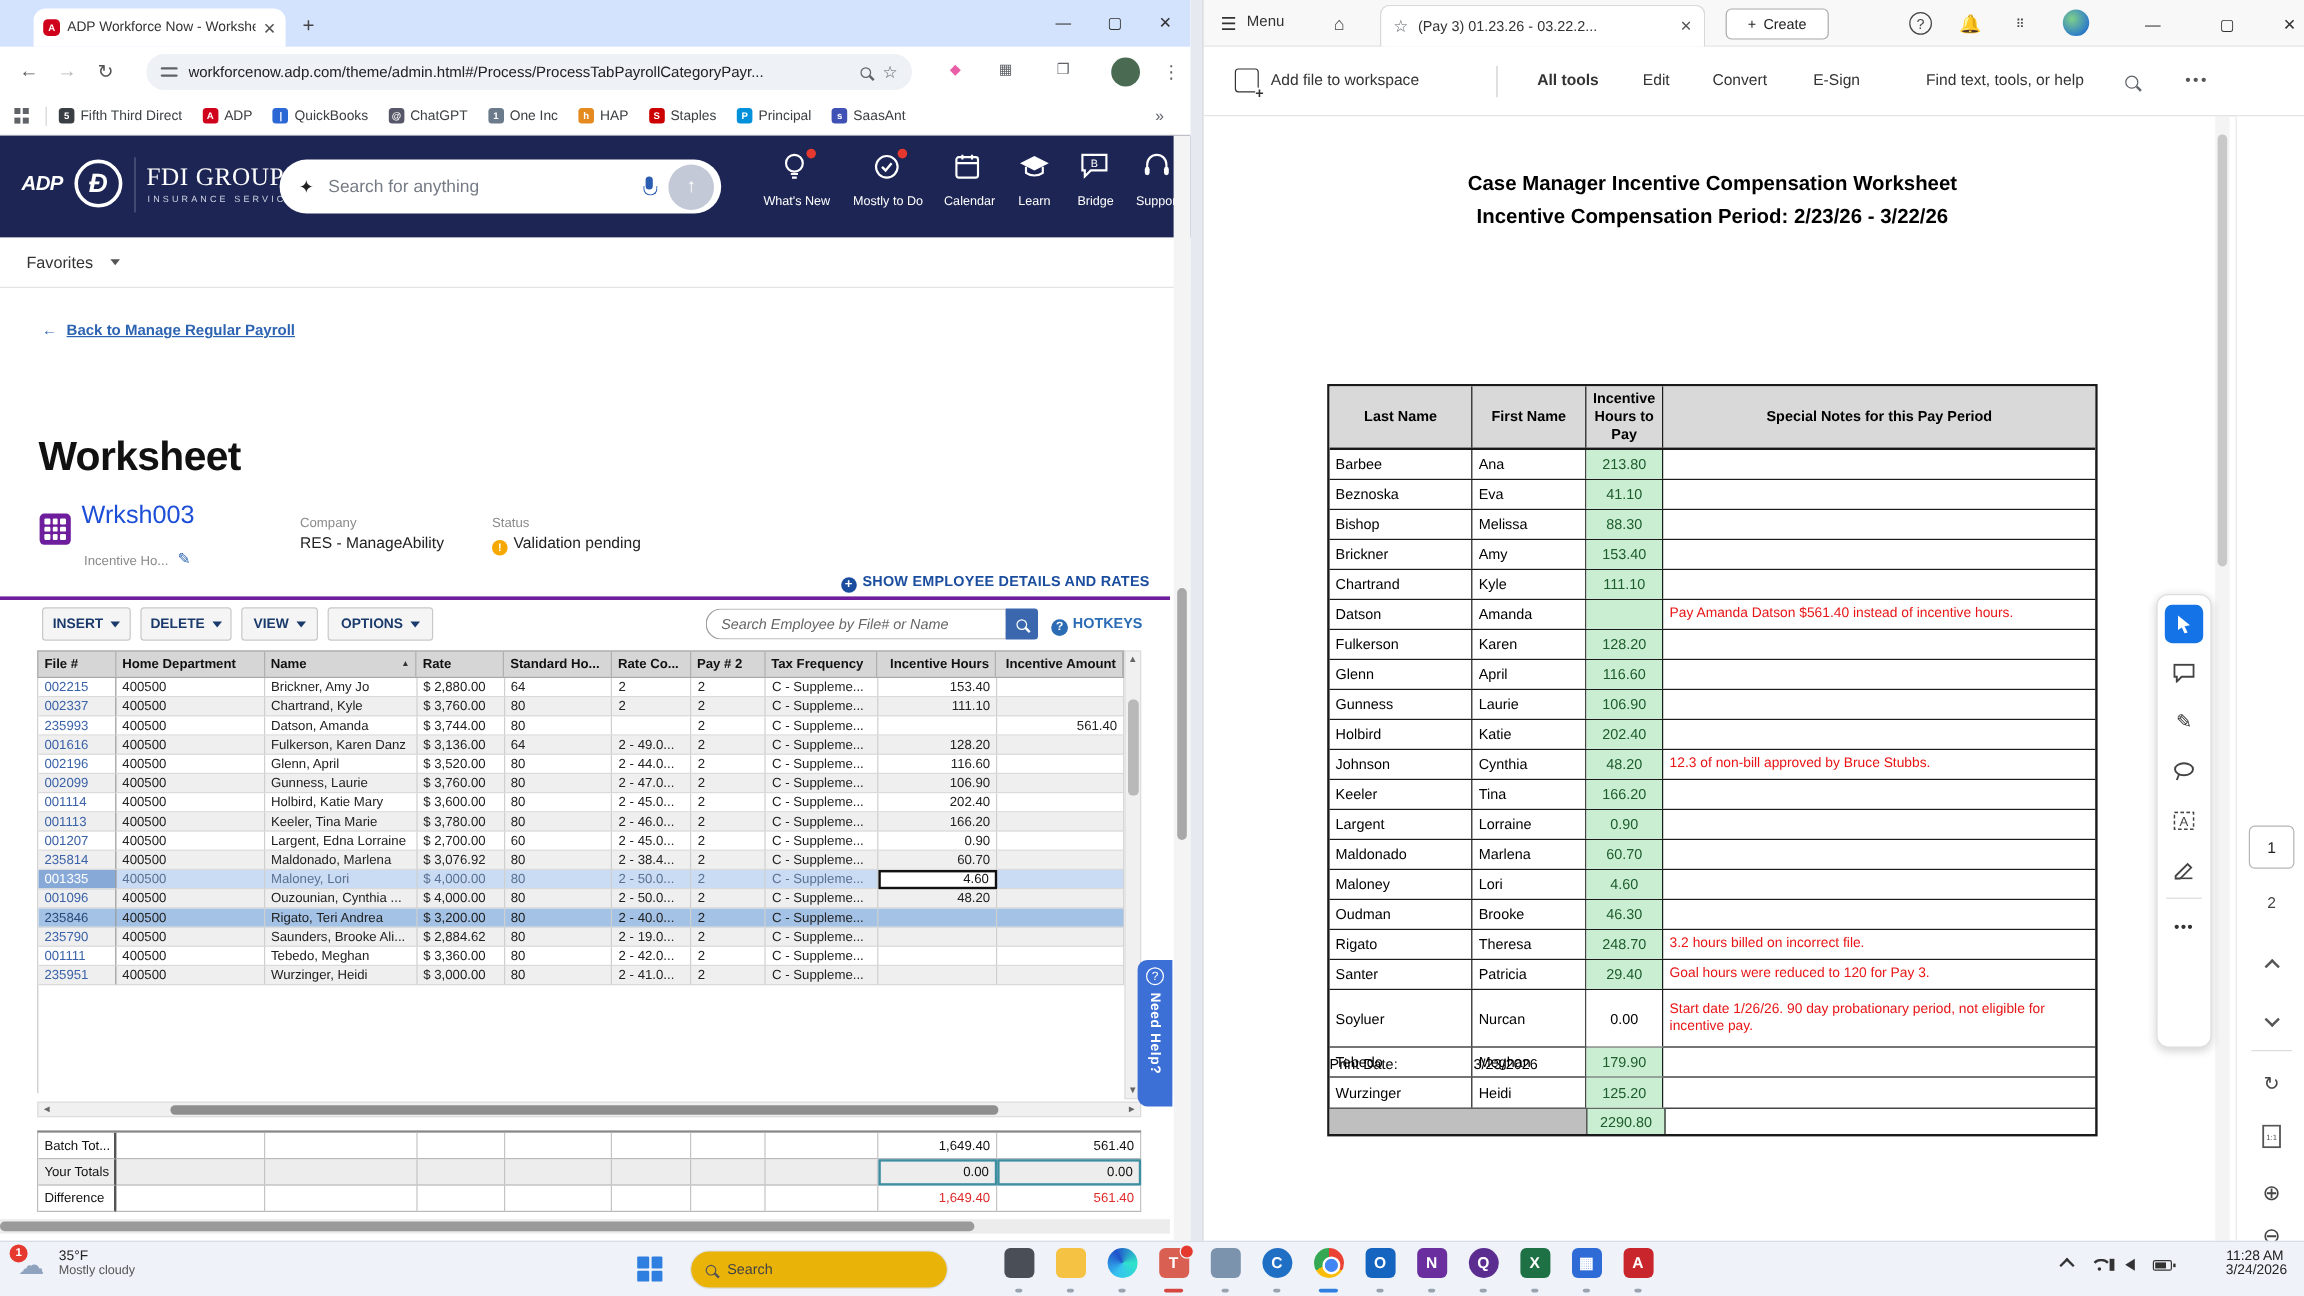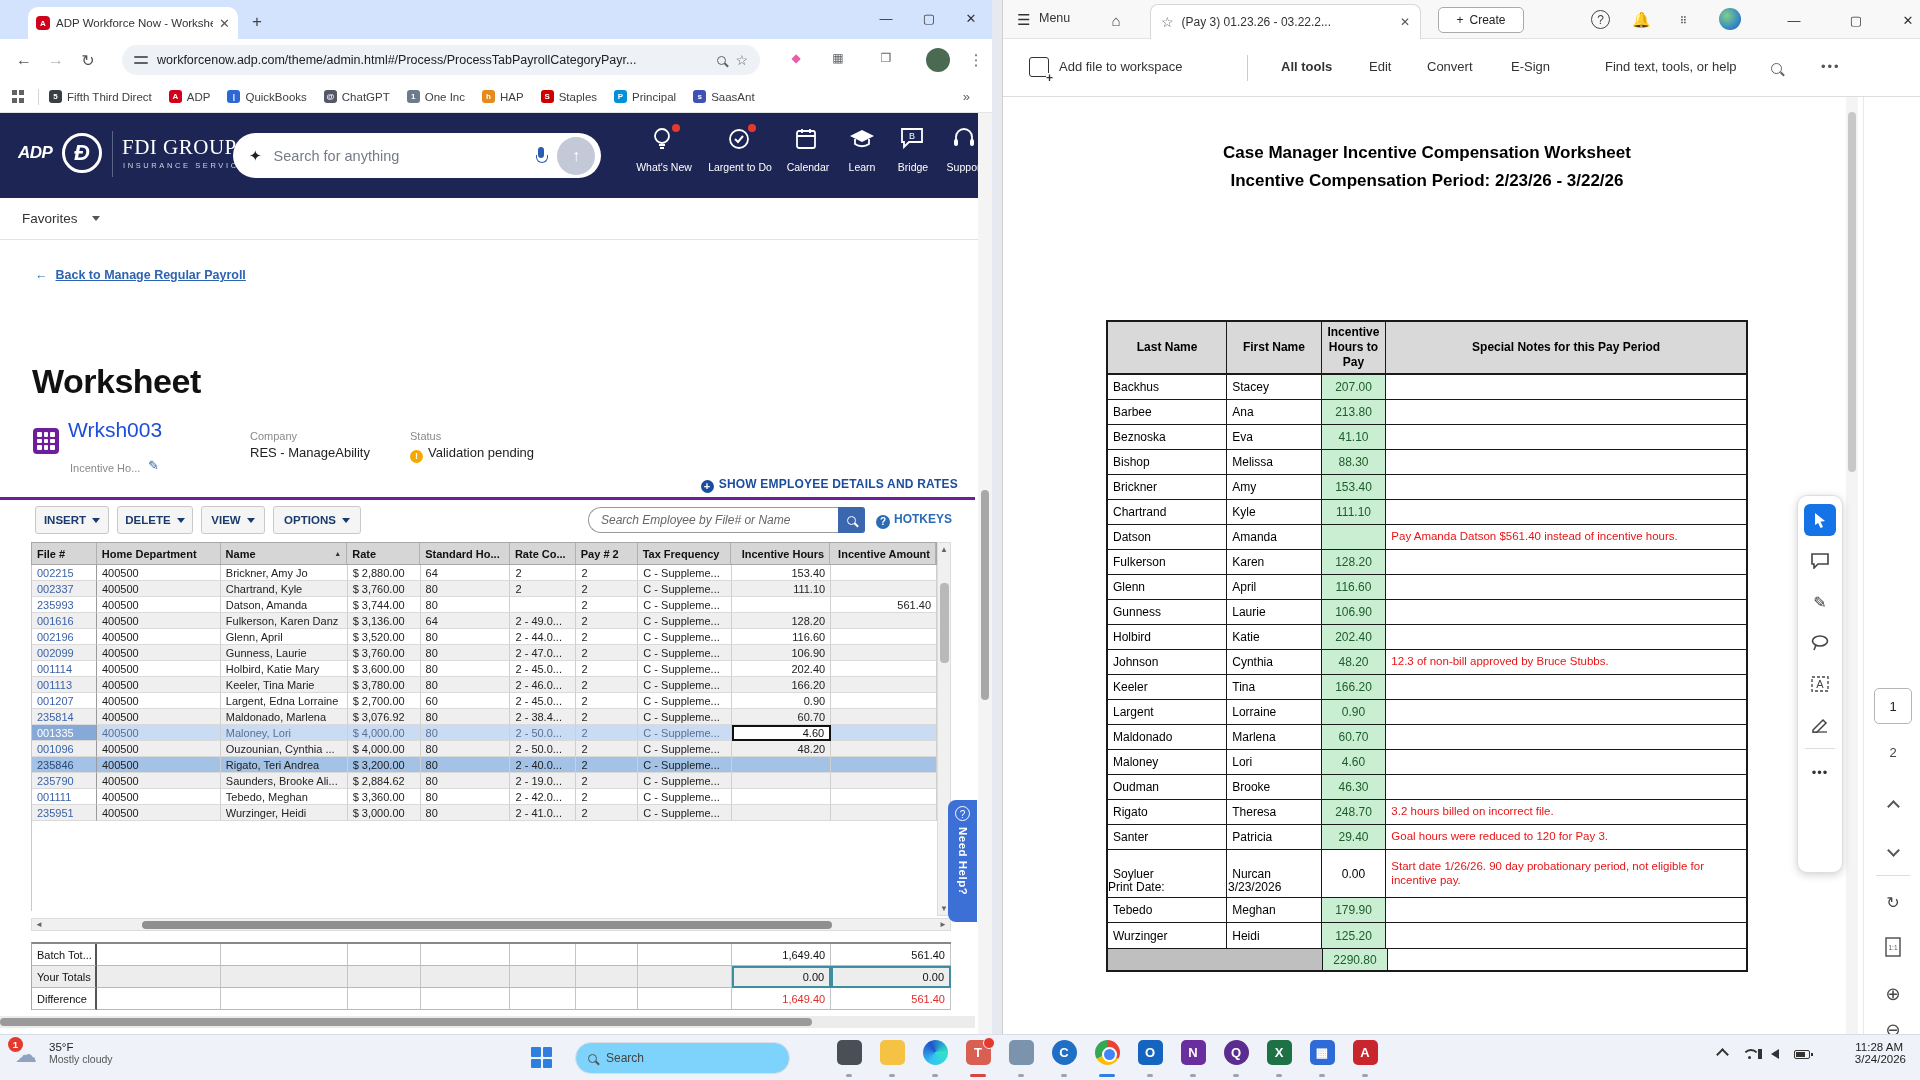--- a/index.html
+++ b/index.html
@@ -189,21 +189,21 @@
   #taskbar{position:absolute;left:0;top:1034px;width:1920px;height:46px;background:#eff3f9;border-top:1px solid #d8dde6;}
   .weather{position:absolute;left:6px;top:3px;display:flex;align-items:center;gap:7px;}
   .wbadge{position:absolute;left:2px;top:-1px;width:15px;height:15px;border-radius:50%;background:#e5392f;color:#fff;font-size:9.5px;font-weight:bold;text-align:center;line-height:15px;z-index:2;}
   .wico{position:relative;width:30px;height:30px;margin-left:6px;}
   .wico .sun{position:absolute;left:0;top:1px;color:#f0a500;font-size:13px;}
   .wico .cloud{position:absolute;left:3px;top:4px;color:#8fa3bf;font-size:22px;}
   .wtxt .t1{font-size:11.5px;color:#222;}
   .wtxt .t2{font-size:10.5px;color:#555;}
   .winlogo{position:absolute;left:531px;top:12px;width:21px;height:21px;display:grid;grid-template-columns:1fr 1fr;gap:2px;}
   .winlogo span{background:#2f7fe0;border-radius:1px;}
-  .tsearch{position:absolute;left:575px;top:7px;width:215px;height:32px;background:#7dd3fc;border:1px solid #dcdfe6;border-radius:16px;display:flex;align-items:center;padding:0 12px;gap:9px;}
+  .tsearch{position:absolute;left:575px;top:7px;width:215px;height:32px;background:#eab308;border:1px solid #dcdfe6;border-radius:16px;display:flex;align-items:center;padding:0 12px;gap:9px;}
   .tsearch .mag{border-color:#555;}.tsearch .mag::after{background:#555;}
   .tsearch .stx{font-size:12px;color:#444;}
   #task-apps{position:absolute;left:836px;top:5px;display:flex;gap:17px;}
   .tapp{position:relative;width:26px;height:38px;display:flex;justify-content:center;}
   .ticon{width:25px;height:25px;border-radius:5px;display:flex;align-items:center;justify-content:center;color:#fff;font-size:13px;font-weight:bold;}
   .ticon.round{border-radius:50%;}
   .ticon.edge{border-radius:50%;background:conic-gradient(from 210deg,#35c1f1,#2052cb,#30e3ca,#35c1f1);}
   .ticon.chrome{border-radius:50%;background:conic-gradient(#ea4335 0 120deg,#fbbc05 0 240deg,#34a853 0 360deg);position:relative;}
   .ticon.chrome::after{content:"";position:absolute;left:7px;top:7px;width:11px;height:11px;border-radius:50%;background:#4285f4;border:2px solid #fff;}
   .tbadge{position:absolute;right:-4px;top:-3px;width:12px;height:12px;border-radius:50%;background:#e5392f;border:1.5px solid #eff3f9;z-index:2;}
@@ -319,21 +319,21 @@
         <span class="gobtn">↑</span>
       </div>
       <div id="adp-nav">
           <div class="adpnav" style="left: 628px;"><span class="ni"><svg width="22" height="24" viewBox="0 0 22 24">
                 <circle cx="11" cy="9" r="7" fill="none" stroke="#fff" stroke-width="1.8"></circle>
                 <path d="M8 18h6M9 21h4" stroke="#fff" stroke-width="1.8"></path>
               </svg><span class="badge"></span></span><div class="nl">What's New</div></div>
           <div class="adpnav" style="left: 704px;"><span class="ni"><svg width="24" height="24" viewBox="0 0 24 24">
                 <circle cx="12" cy="12" r="9" fill="none" stroke="#fff" stroke-width="1.8"></circle>
                 <path d="M8 12l3 3 5-6" fill="none" stroke="#fff" stroke-width="2"></path>
-              </svg><span class="badge"></span></span><div class="nl">Largent to Do</div></div>
+              </svg><span class="badge"></span></span><div class="nl">Mostly to Do</div></div>
           <div class="adpnav" style="left: 772px;"><span class="ni"><svg width="22" height="24" viewBox="0 0 22 24">
                 <rect x="2" y="4" width="18" height="17" rx="2" fill="none" stroke="#fff" stroke-width="1.8"></rect>
                 <path d="M2 9h18M7 2v4M15 2v4" stroke="#fff" stroke-width="1.8"></path>
               </svg></span><div class="nl">Calendar</div></div>
           <div class="adpnav" style="left: 826px;"><span class="ni"><svg width="26" height="22" viewBox="0 0 26 22">
                 <path d="M13 3L1 9l12 6 12-6z" fill="#fff"></path>
                 <path d="M6 12v5c4 3 10 3 14 0v-5" fill="none" stroke="#fff" stroke-width="1.8"></path>
               </svg></span><div class="nl">Learn</div></div>
           <div class="adpnav" style="left: 877px;"><span class="ni"><svg width="24" height="22" viewBox="0 0 24 22">
                 <path d="M2 2h20v13H9l-5 5v-5H2z" fill="none" stroke="#fff" stroke-width="1.8"></path>
@@ -738,26 +738,20 @@
       <div class="pdftitle" style="left:74px;top:74px;">Incentive Compensation Period: 2/23/26 - 3/22/26</div>
       <div class="pdftable">
         <div class="phead" id="pdf-header">
             <div class="phc" style="width: 120px;">Last Name</div>
             <div class="phc" style="width: 95px;">First Name</div>
             <div class="phc" style="width: 65px;">Incentive Hours to Pay</div>
             <div class="phc" style="width: 362px; border-right: none;">Special Notes for this Pay Period</div>
           </div>
         <div id="pdf-rows">
             <div class="prow">
-              <div class="pc pl">Backhus</div>
-              <div class="pc pf">Stacey</div>
-              <div class="pc ph">207.00</div>
-              <div class="pc pn"></div>
-            </div>
-            <div class="prow">
               <div class="pc pl">Barbee</div>
               <div class="pc pf">Ana</div>
               <div class="pc ph">213.80</div>
               <div class="pc pn"></div>
             </div>
             <div class="prow">
               <div class="pc pl">Beznoska</div>
               <div class="pc pf">Eva</div>
               <div class="pc ph">41.10</div>
               <div class="pc pn"></div>

